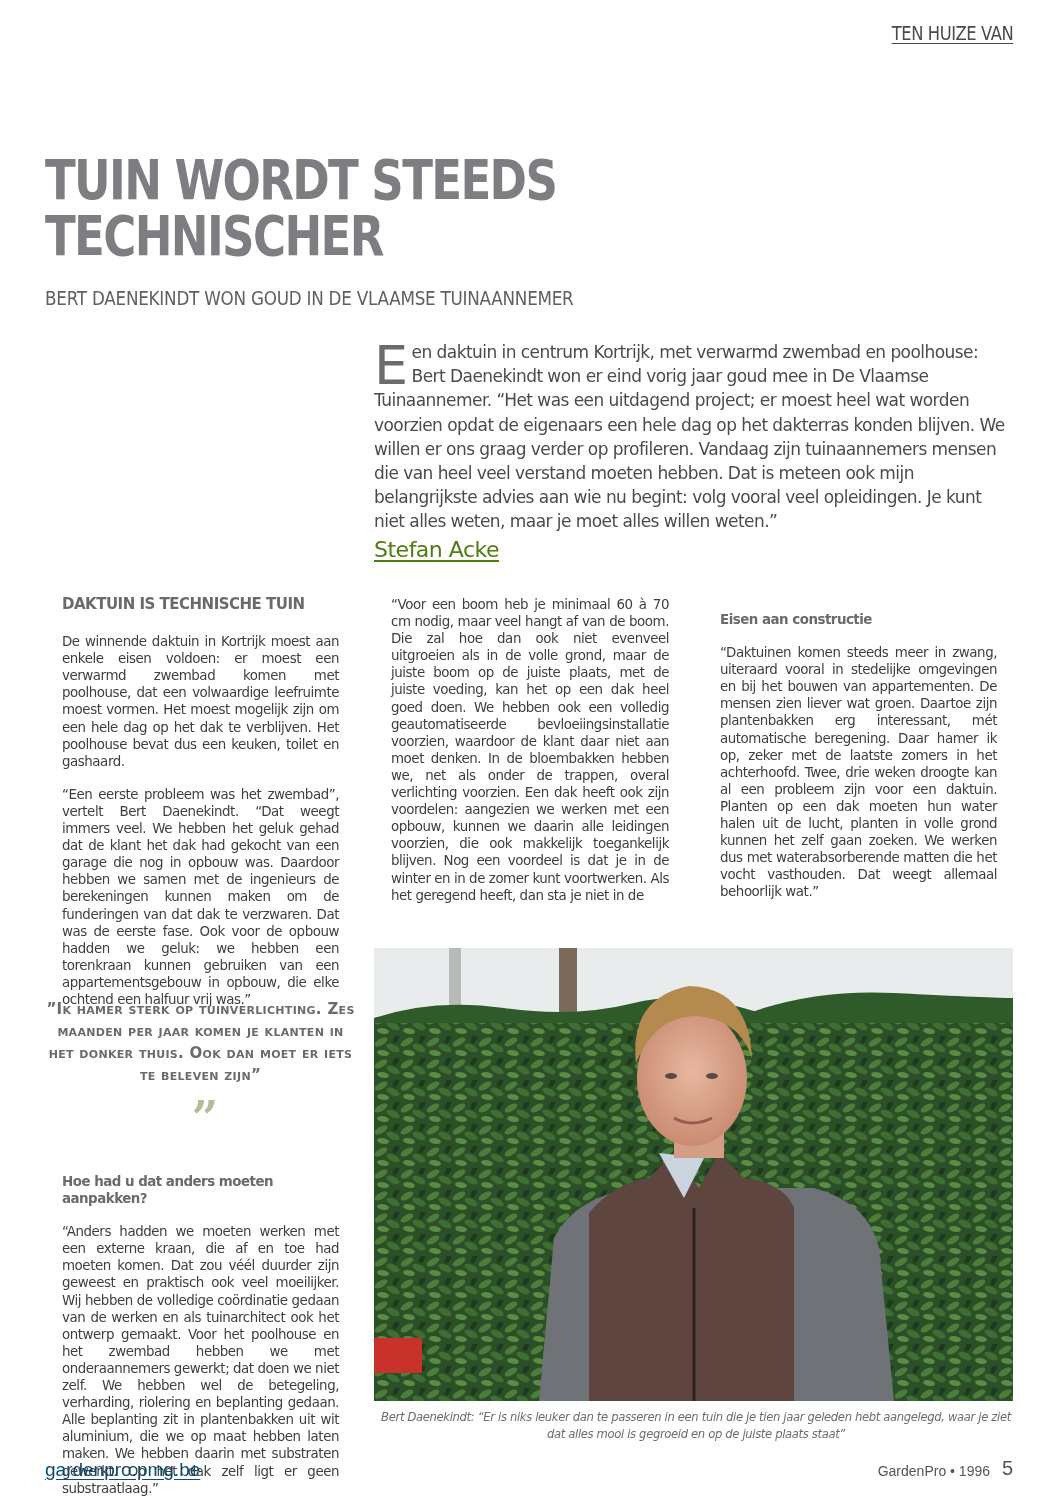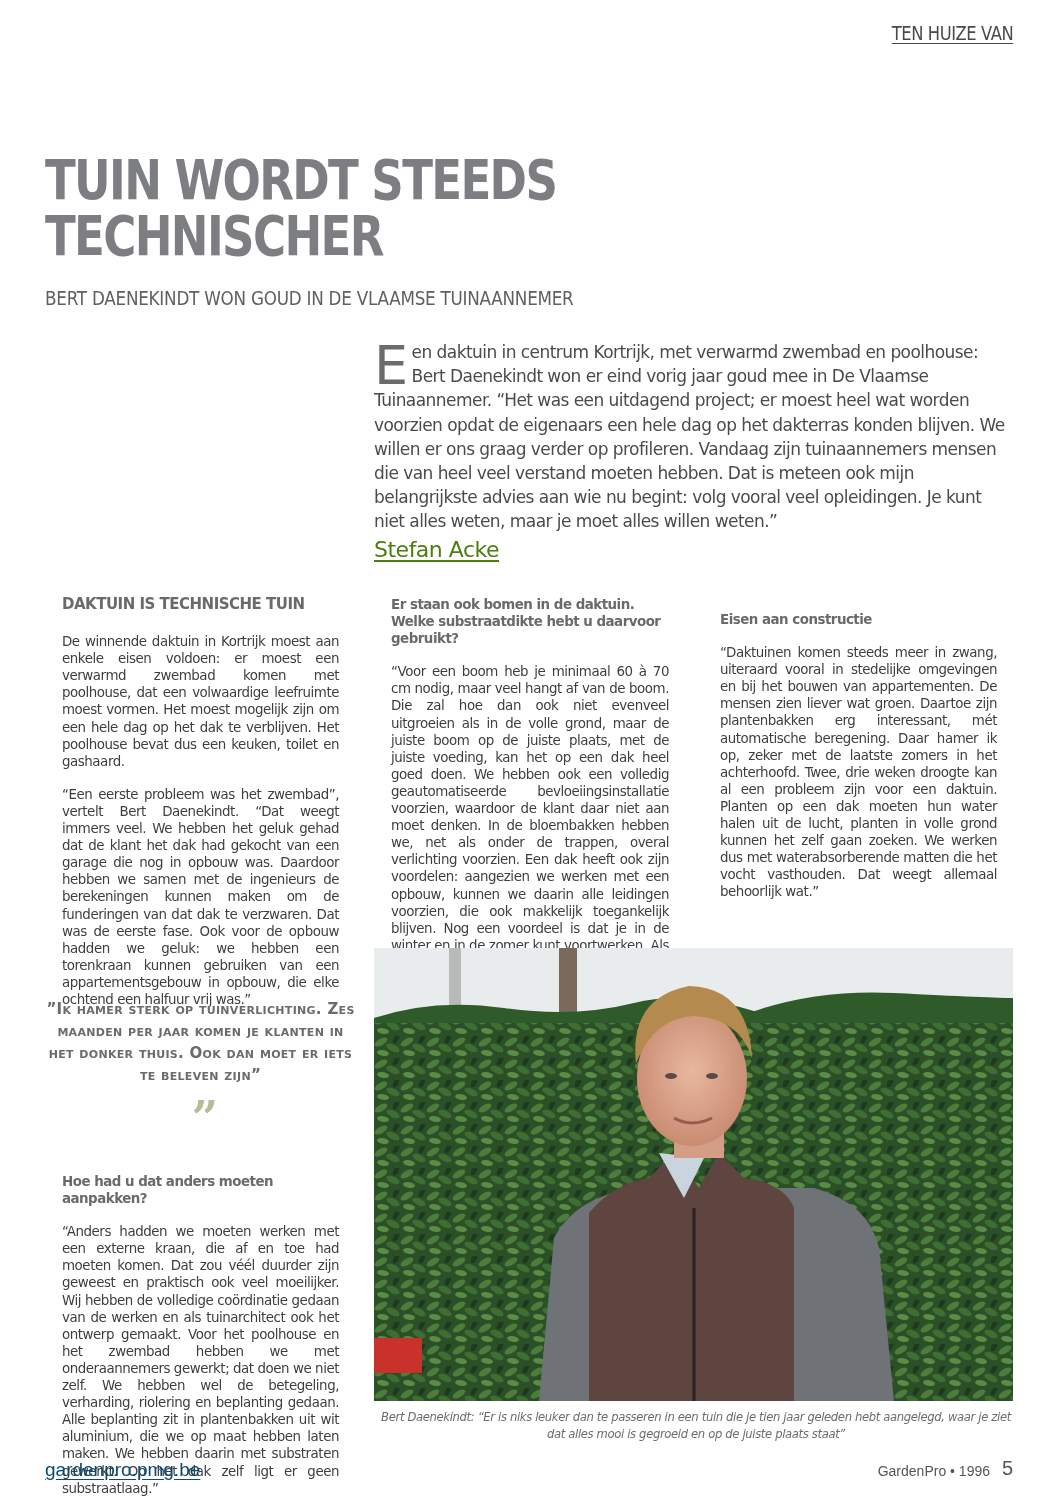--- a/index.html
+++ b/index.html
@@ -115,21 +115,20 @@
 
 <div class="pullquote">”Ik hamer sterk op tuinverlichting. Zes maanden per jaar komen je klanten in het donker thuis. Ook dan moet er iets te beleven zijn”</div>
 <div class="quote-mark">”</div>
 
 <div class="col" id="col1b">
   <p class="h">Hoe had u dat anders moeten aanpakken?</p>
   <p>“Anders hadden we moeten werken met een externe kraan, die af en toe had moeten komen. Dat zou véél duurder zijn geweest en praktisch ook veel moeilijker. Wij hebben de volledige coördinatie gedaan van de werken en als tuinarchitect ook het ontwerp gemaakt. Voor het poolhouse en het zwembad hebben we met onderaannemers gewerkt; dat doen we niet zelf. We hebben wel de betegeling, verharding, riolering en beplanting gedaan. Alle beplanting zit in plantenbakken uit wit aluminium, die we op maat hebben laten maken. We hebben daarin met substraten gewerkt. Op het dak zelf ligt er geen substraatlaag.”</p>
 </div>
 
 <div class="col" id="col2">
-  <p class="h">Er staan ook bomen in de daktuin. Welke substraatdikte hebt u daarvoor gebruikt?</p>
   <p>“Voor een boom heb je minimaal 60 à 70 cm nodig, maar veel hangt af van de boom. Die zal hoe dan ook niet evenveel uitgroeien als in de volle grond, maar de juiste boom op de juiste plaats, met de juiste voeding, kan het op een dak heel goed doen. We hebben ook een volledig geautomatiseerde bevloeiings­installatie voorzien, waardoor de klant daar niet aan moet denken. In de bloembakken hebben we, net als onder de trappen, overal verlichting voorzien. Een dak heeft ook zijn voordelen: aangezien we werken met een opbouw, kunnen we daarin alle leidingen voorzien, die ook makkelijk toegankelijk blijven. Nog een voordeel is dat je in de winter en in de zomer kunt voortwerken. Als het geregend heeft, dan sta je niet in de</p>
 </div>
 
 <div class="col" id="col3">
   <div class="gap"></div>
   <p class="h">Eisen aan constructie</p>
   <p>“Daktuinen komen steeds meer in zwang, uiteraard vooral in stedelijke omgevingen en bij het bouwen van appartementen. De mensen zien liever wat groen. Daartoe zijn plantenbakken erg interessant, mét automati­sche beregening. Daar hamer ik op, zeker met de laatste zomers in het achterhoofd. Twee, drie weken droogte kan al een probleem zijn voor een daktuin. Planten op een dak moeten hun water halen uit de lucht, planten in volle grond kunnen het zelf gaan zoeken. We werken dus met waterabsorbe­rende matten die het vocht vasthouden. Dat weegt allemaal behoorlijk wat.”</p>
 </div>
 
 <div class="photo">

